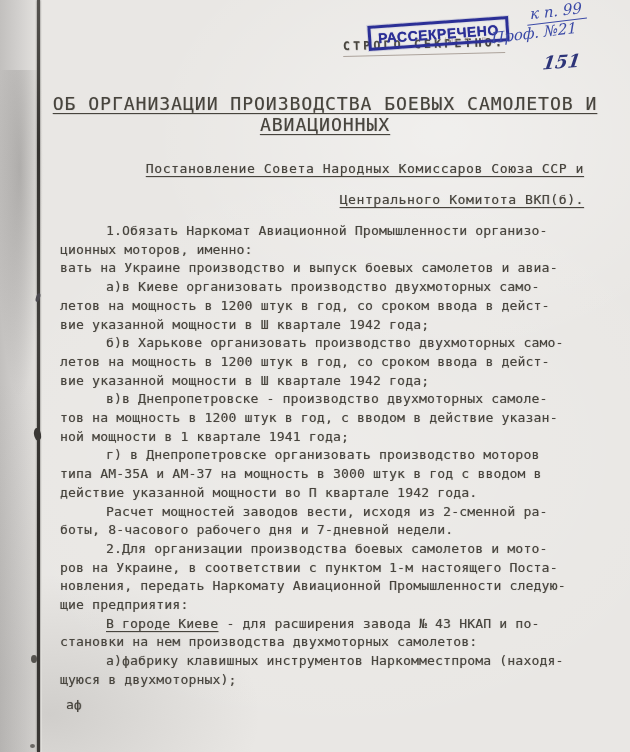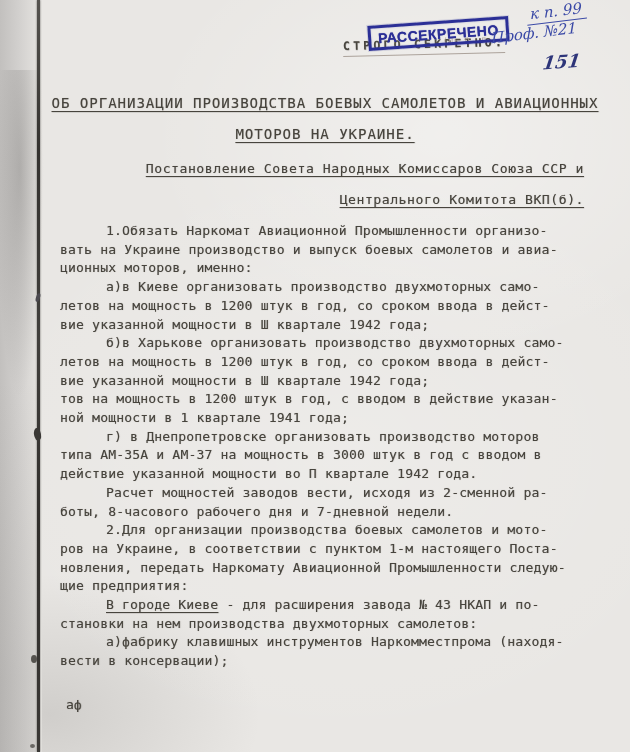--- a/index.html
+++ b/index.html
@@ -64,22 +64,22 @@
   .hand-top{left:527px;top:2px;font-size:15px;
     border-bottom:1.6px solid var(--ink-blue);padding:0 5px 1px 3px;
     transform:rotate(-7deg) skewX(-6deg);}
   .hand-mid{left:491px;top:24px;font-size:15px;transform:rotate(-7deg) skewX(-6deg);}
   .hand-num{left:543px;top:51px;font-size:18px;font-weight:bold;
     color:var(--ink-dark);transform:rotate(-4deg) skewX(-12deg);}
 
   
   .typed{color:var(--typewriter);text-shadow:0.3px 0.3px 0.7px rgba(74,70,63,0.5);}
   .title-wrap{position:absolute;left:40px;top:93px;width:570px;text-align:center;z-index:3;}
-  .title-line{display:inline-block;font-size:14px;letter-spacing:1px;
-    text-decoration:underline;text-underline-offset:3px;margin-bottom:13px;}
+  .title-line{display:inline-block;font-size:18px;letter-spacing:1px;
+    text-decoration:underline;text-underline-offset:3px;margin-bottom:3px;}
   .subtitle-wrap{position:absolute;left:14px;top:158px;width:570px;text-align:right;z-index:3;}
   .subtitle-line{display:inline-block;font-size:13px;letter-spacing:0.6px;
     text-decoration:underline;text-underline-offset:3px;margin-bottom:13px;}
 
   .doc-body{position:absolute;left:60px;top:222px;width:535px;z-index:3;}
   .doc-line{font-size:13px;letter-spacing:0.2px;line-height:18.7px;white-space:pre;}
   .doc-line.indent{padding-left:46px;}
   .useg{text-decoration:underline;text-underline-offset:3px;text-align:center;}
 
   .footer-mark{position:absolute;left:66px;top:697px;font-size:13px;z-index:3;text-align:center;}
@@ -102,50 +102,50 @@
   <div class="class-note">(Пь О. П.)</div>
 
   <div class="stamp">РАССЕКРЕЧЕНО</div>
 
   <div class="hand hand-top">к п. 99</div>
   <div class="hand hand-mid">Проф. №21</div>
   <div class="hand hand-num">151</div>
 
   <div class="title-wrap typed">
     <div><span class="title-line">ОБ ОРГАНИЗАЦИИ ПРОИЗВОДСТВА БОЕВЫХ САМОЛЕТОВ И АВИАЦИОННЫХ</span></div>
-    <div><span class="title-line">МОТОРОВ НА УКРАИНЕ.</span></div>
   </div>
 
   <div class="subtitle-wrap typed">
     <div><span class="subtitle-line">Постановление Совета Народных Комиссаров Союза ССР и</span></div>
     <div><span class="subtitle-line">Центрального Комитота ВКП(б).</span></div>
   </div>
 
   <div class="doc-body typed">
       <div class="doc-line indent"><span>1.Обязать Наркомат Авиационной Промышленности организо-</span></div>
+      <div class="doc-line"><span>ционных моторов, именно:</span></div>
       <div class="doc-line"><span>вать на Украине производство и выпуск боевых самолетов и авиа-</span></div>
-      <div class="doc-line"><span>ционных моторов, именно:</span></div>
       <div class="doc-line indent"><span>а)в Киеве организовать производство двухмоторных само-</span></div>
       <div class="doc-line"><span>летов на мощность в 1200 штук в год, со сроком ввода в дейст-</span></div>
       <div class="doc-line"><span>вие указанной мощности в Ш квартале 1942 года;</span></div>
       <div class="doc-line indent"><span>б)в Харькове организовать производство двухмоторных само-</span></div>
       <div class="doc-line"><span>летов на мощность в 1200 штук в год, со сроком ввода в дейст-</span></div>
       <div class="doc-line"><span>вие указанной мощности в Ш квартале 1942 года;</span></div>
+      <div class="doc-line indent"><span>в)в Днепропетровске - производство двухмоторных самоле-</span></div>
       <div class="doc-line"><span>тов на мощность в 1200 штук в год, с вводом в действие указан-</span></div>
       <div class="doc-line"><span>ной мощности в 1 квартале 1941 года;</span></div>
       <div class="doc-line indent"><span>г) в Днепропетровске организовать производство моторов</span></div>
       <div class="doc-line"><span>типа АМ-35А и АМ-37 на мощность в 3000 штук в год с вводом в</span></div>
       <div class="doc-line"><span>действие указанной мощности во П квартале 1942 года.</span></div>
       <div class="doc-line indent"><span>Расчет мощностей заводов вести, исходя из 2-сменной ра-</span></div>
       <div class="doc-line"><span>боты, 8-часового рабочего дня и 7-дневной недели.</span></div>
       <div class="doc-line indent"><span>2.Для организации производства боевых самолетов и мото-</span></div>
       <div class="doc-line"><span>ров на Украине, в соответствии с пунктом 1-м настоящего Поста-</span></div>
       <div class="doc-line"><span>новления, передать Наркомату Авиационной Промышленности следую-</span></div>
       <div class="doc-line"><span>щие предприятия:</span></div>
       <div class="doc-line indent"><span class="useg">В городе Киеве</span><span> - для расширения завода № 43 НКАП и по-</span></div>
       <div class="doc-line"><span>становки на нем производства двухмоторных самолетов:</span></div>
       <div class="doc-line indent"><span>а)фабрику клавишных инструментов Наркомместпрома (находя-</span></div>
-      <div class="doc-line"><span>вести в консервации);</span></div>
+      <div class="doc-line"><span>щуюся в двухмоторных);</span></div>
     </div>
 
   <div class="footer-mark typed">аф</div>
 
 </div>
 
 </body></html>

